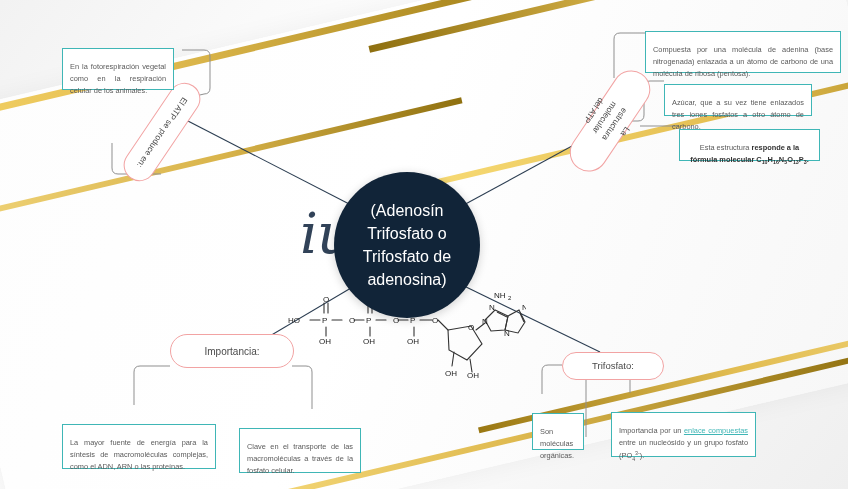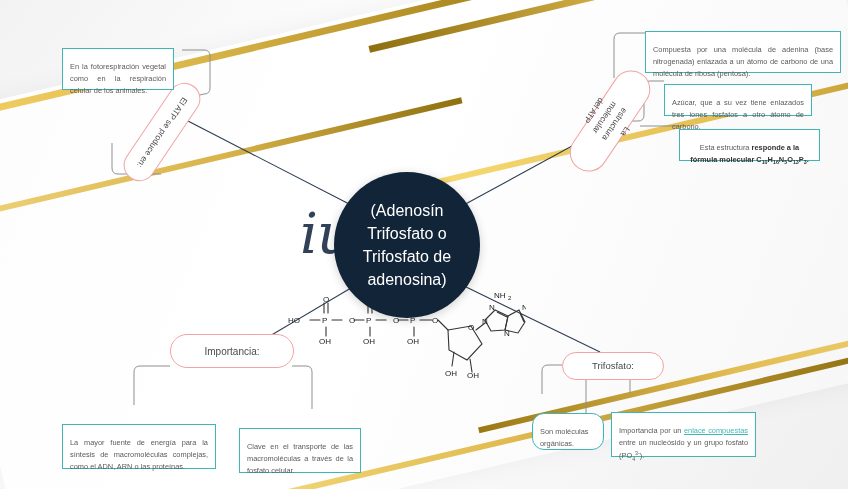--- a/index.html
+++ b/index.html
@@ -72,21 +72,21 @@
   sub{font-size:.72em;}
   sup{font-size:.72em;}
 
   #box-foto{left:62px;top:29px;width:112px;height:42px;}
   #box-fuente{left:40px;top:95px;width:143px;height:48px;}
   #box-compuesta{left:645px;top:12px;width:196px;height:42px;}
   #box-azucar{left:664px;top:65px;width:148px;height:32px;}
   #box-formula{left:679px;top:110px;width:141px;height:32px;}
   #box-mayor{left:62px;top:405px;width:154px;height:45px;}
   #box-clave{left:239px;top:409px;width:122px;height:45px;}
-  #box-organicas{left:532px;top:394px;width:72px;height:37px;border-radius:12px;}
+  #box-organicas{left:532px;top:394px;width:52px;height:37px;}
   #box-covalente{left:611px;top:393px;width:145px;height:45px;}
   #box-pentosa{left:533px;top:437px;width:180px;height:42px;}
 
   
   svg.mol{position:absolute;left:286px;top:286px;width:240px;height:112px;}
 </style>
 </head>
 <body>
 
 <div id="stage">

